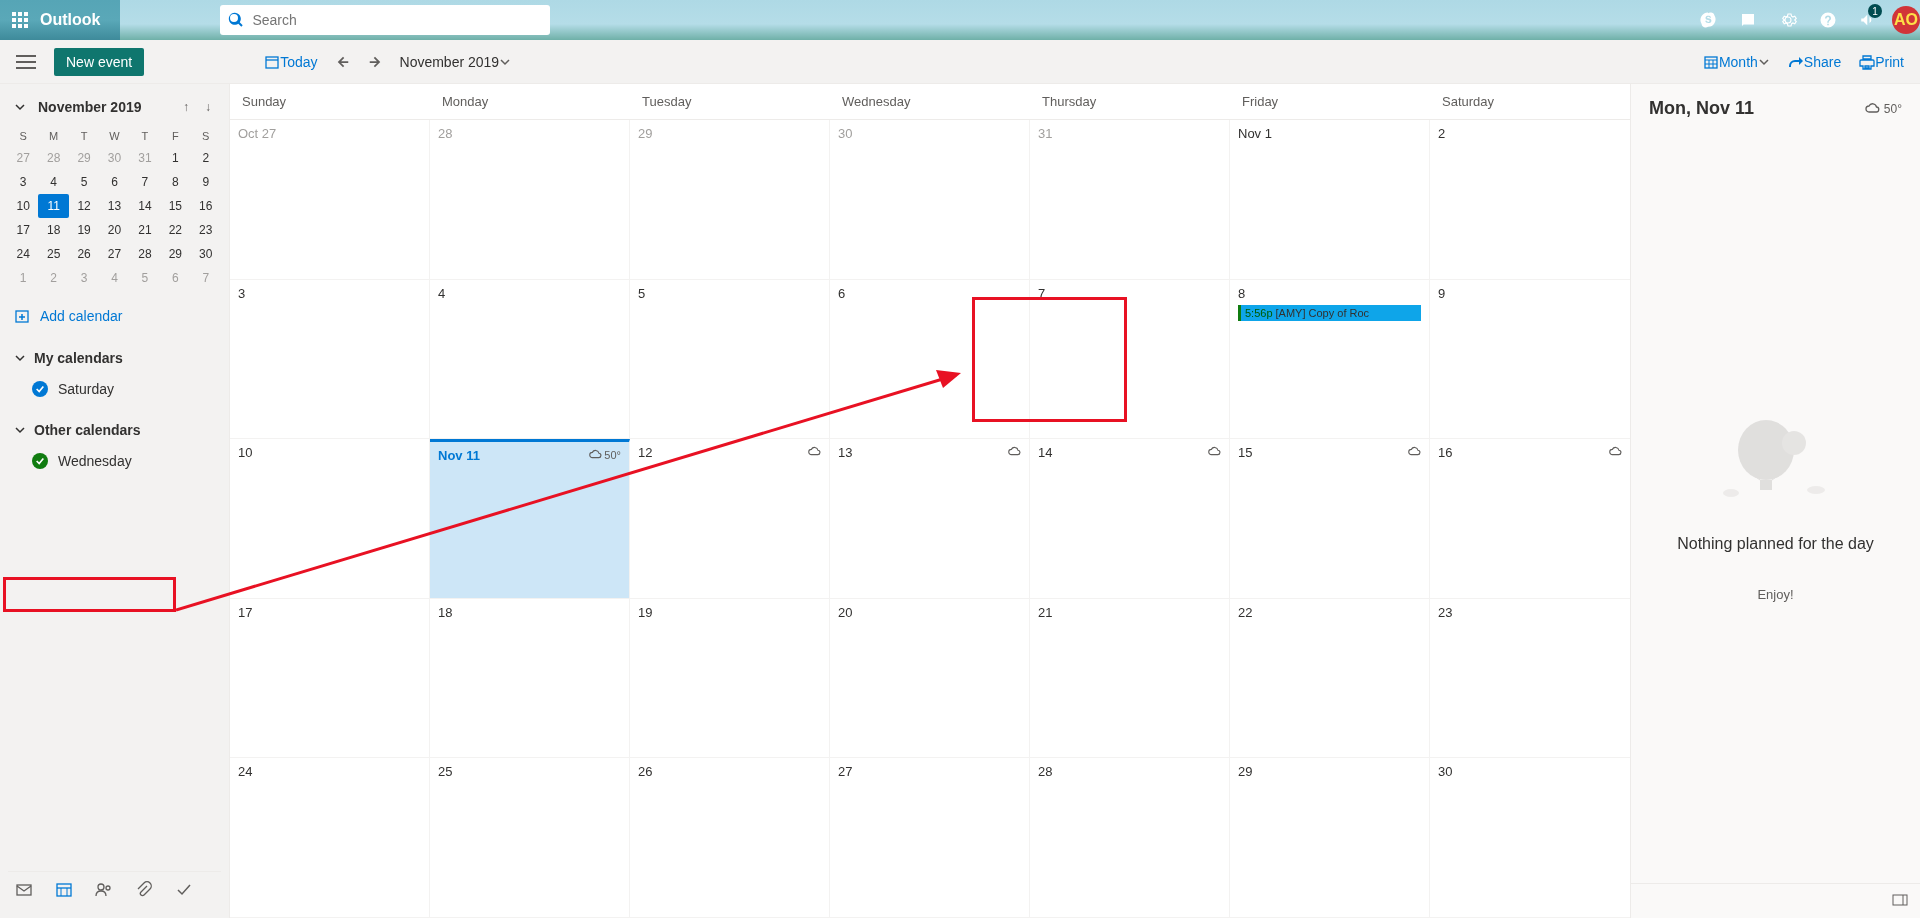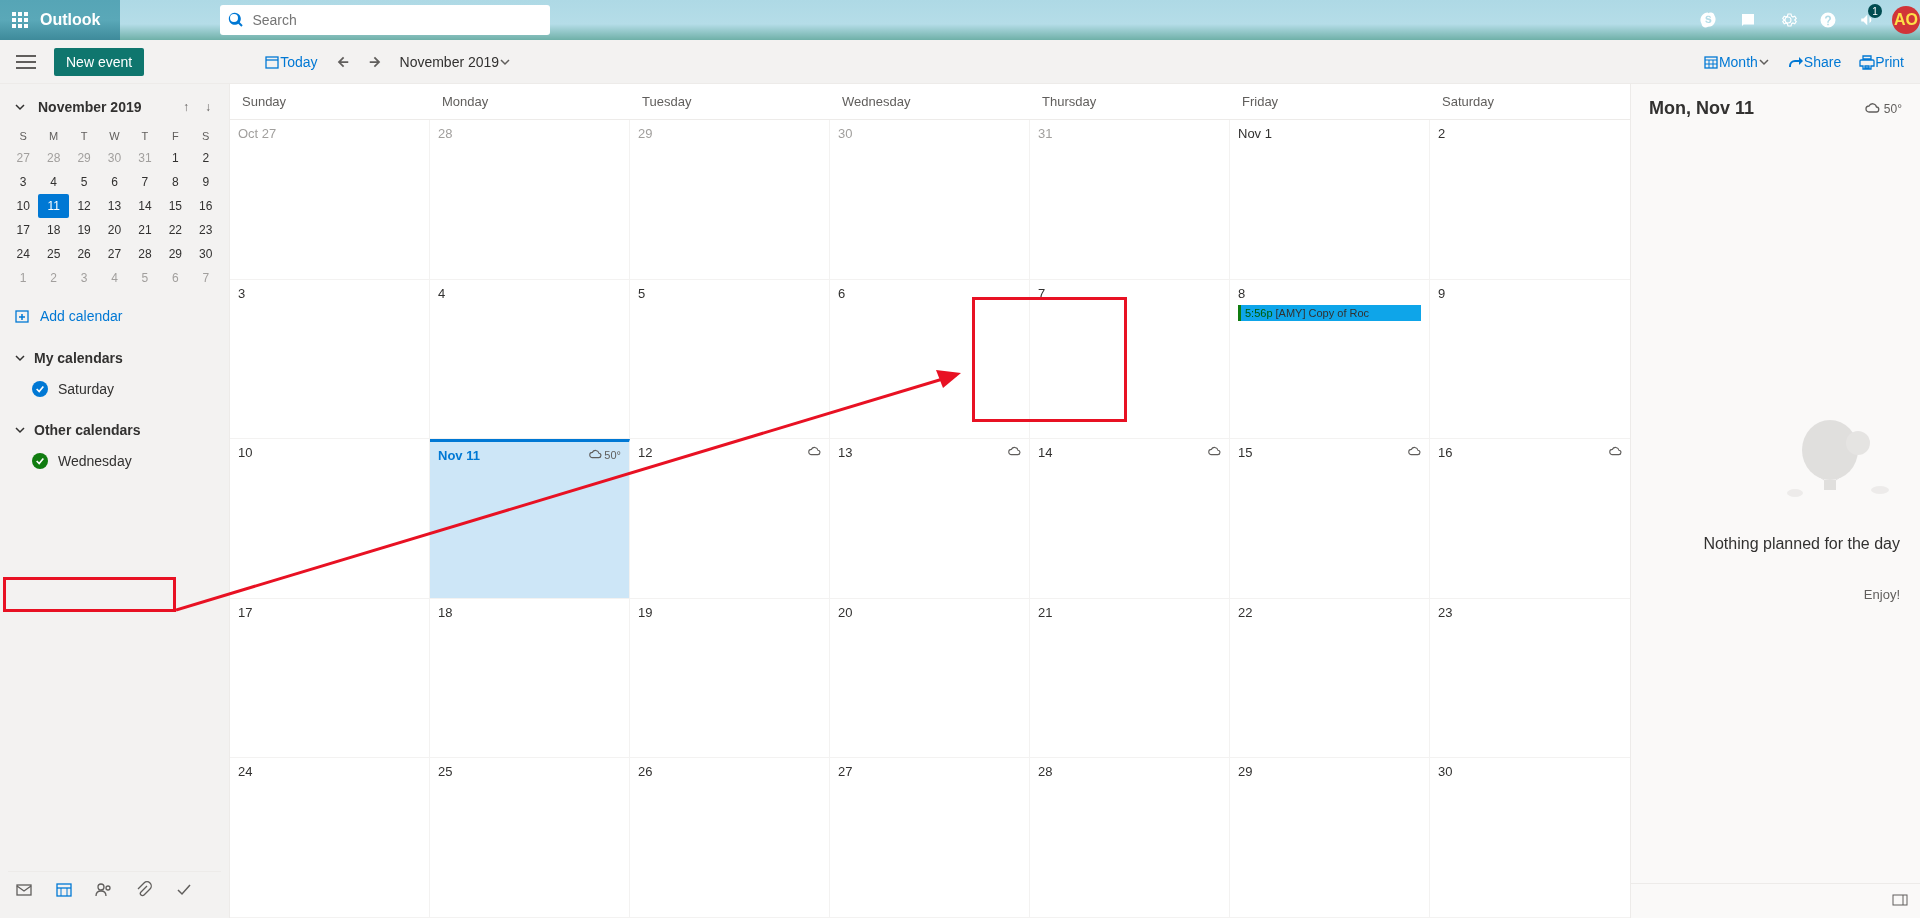--- a/index.html
+++ b/index.html
@@ -119,21 +119,21 @@
   .event-chip .time { color: #005a00; margin-right: 3px; }
 
   
   .right-panel {
     width: 290px; background: #faf9f8; border-left: 1px solid #edebe9;
     display: flex; flex-direction: column;
   }
   .rp-header { display: flex; align-items: center; padding: 14px 18px; }
   .rp-title { font-weight: 700; font-size: 18px; flex: 1; }
   .rp-weather { display: flex; align-items: center; gap: 4px; font-size: 12px; color: #605e5c; }
-  .rp-body { flex: 1; display: flex; flex-direction: column; align-items: flex-end; justify-content: center; text-align: center; padding: 20px; }
+  .rp-body { flex: 1; display: flex; flex-direction: column; align-items: center; justify-content: center; text-align: center; padding: 20px; }
   .balloon-art { margin-bottom: 20px; opacity: 0.5; }
   .empty-title { font-size: 16px; color: #323130; margin-bottom: 6px; }
   .empty-sub { font-size: 13px; color: #605e5c; margin-top: 28px; }
   .rp-footer { padding: 8px 12px; border-top: 1px solid #edebe9; display: flex; justify-content: flex-end; }
   .rp-footer-icon { color: #605e5c; cursor: pointer; }
 
   
   .annotation { position: absolute; border: 3px solid #e81123; pointer-events: none; z-index: 100; }
   .arrow-line { position: absolute; pointer-events: none; z-index: 99; }
 

